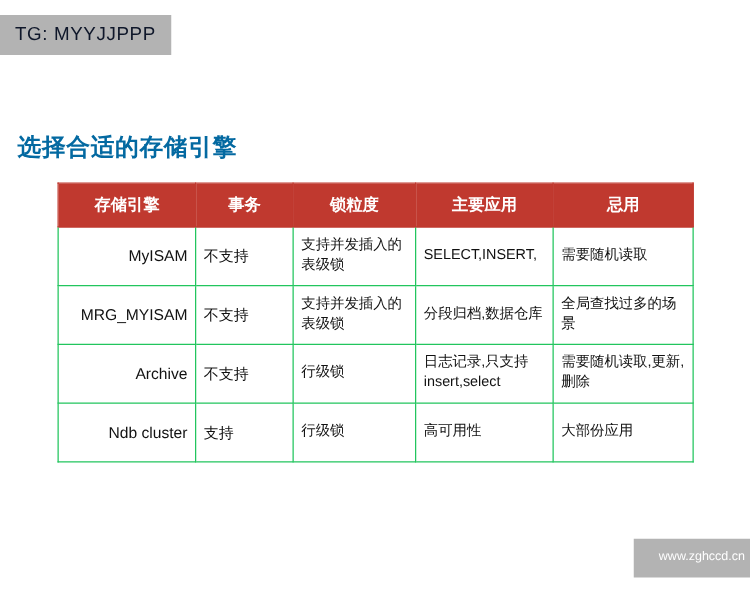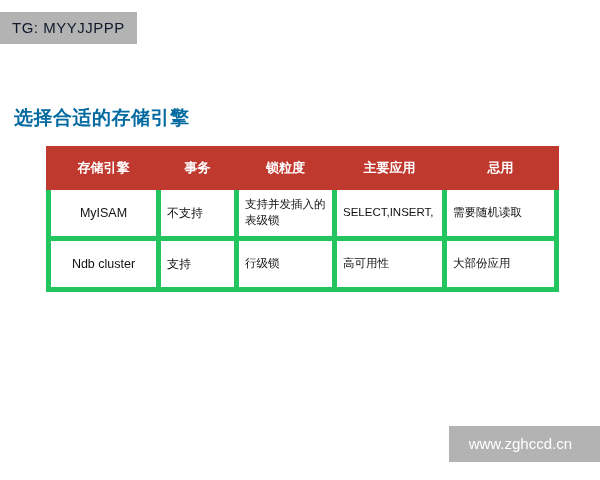--- a/index.html
+++ b/index.html
@@ -29,23 +29,23 @@
     white-space: nowrap;
   }
 
   
   #site-badge {
     position: absolute;
     right: 0;
     bottom: 18px;
     background: #b3b3b3;
     color: #ffffff;
-    font-size: 15px;
+    font-size: 10px;
     line-height: 1;
-    padding: 10px 28px 11px 20px;
+    padding: 10px 4px 11px 20px;
     white-space: nowrap;
   }
 
   
   #slide-title {
     position: absolute;
     left: 14px;
     top: 105px;
     font-size: 19px;
     font-weight: bold;
@@ -57,41 +57,41 @@
   #engine-table {
     position: absolute;
     left: 46px;
     top: 146px;
     width: 508px;
     border-collapse: collapse;
     table-layout: fixed;
   }
   #engine-table th,
   #engine-table td {
-    border: 5px solid #22c55e;
+    border: 1px solid #22c55e;
     padding: 4px 6px;
     vertical-align: middle;
     font-size: 11.5px;
     color: #111111;
     line-height: 1.35;
   }
   #engine-table thead th {
     background: #c0392f;
     color: #ffffff;
     font-weight: bold;
     font-size: 13px;
     text-align: center;
     height: 26px;
     border-color: #c0392f;
   }
   #engine-table tbody td {
     height: 38px;
   }
   #engine-table tbody td.c-name {
-    text-align: center;
+    text-align: right;
     font-size: 12.5px;
   }
   #engine-table tbody td.c-trans {
     text-align: left;
     font-size: 12px;
   }
   #engine-table tbody td.c-lock,
   #engine-table tbody td.c-use,
   #engine-table tbody td.c-avoid {
     text-align: left;
@@ -130,20 +130,34 @@
   </thead>
   <tbody>
     <tr>
       <td class="c-name">MyISAM</td>
       <td class="c-trans">不支持</td>
       <td class="c-lock">支持并发插入的表级锁</td>
       <td class="c-use">SELECT,INSERT,</td>
       <td class="c-avoid">需要随机读取</td>
     </tr>
     <tr>
+      <td class="c-name">MRG_MYISAM</td>
+      <td class="c-trans">不支持</td>
+      <td class="c-lock">支持并发插入的表级锁</td>
+      <td class="c-use">分段归档,数据仓库</td>
+      <td class="c-avoid">全局查找过多的场景</td>
+    </tr>
+    <tr>
+      <td class="c-name">Archive</td>
+      <td class="c-trans">不支持</td>
+      <td class="c-lock">行级锁</td>
+      <td class="c-use">日志记录,只支持insert,select</td>
+      <td class="c-avoid">需要随机读取,更新,删除</td>
+    </tr>
+    <tr>
       <td class="c-name">Ndb cluster</td>
       <td class="c-trans">支持</td>
       <td class="c-lock">行级锁</td>
       <td class="c-use">高可用性</td>
       <td class="c-avoid">大部份应用</td>
     </tr>
   </tbody>
 </table>
 
 <div id="site-badge">www.zghccd.cn</div>

